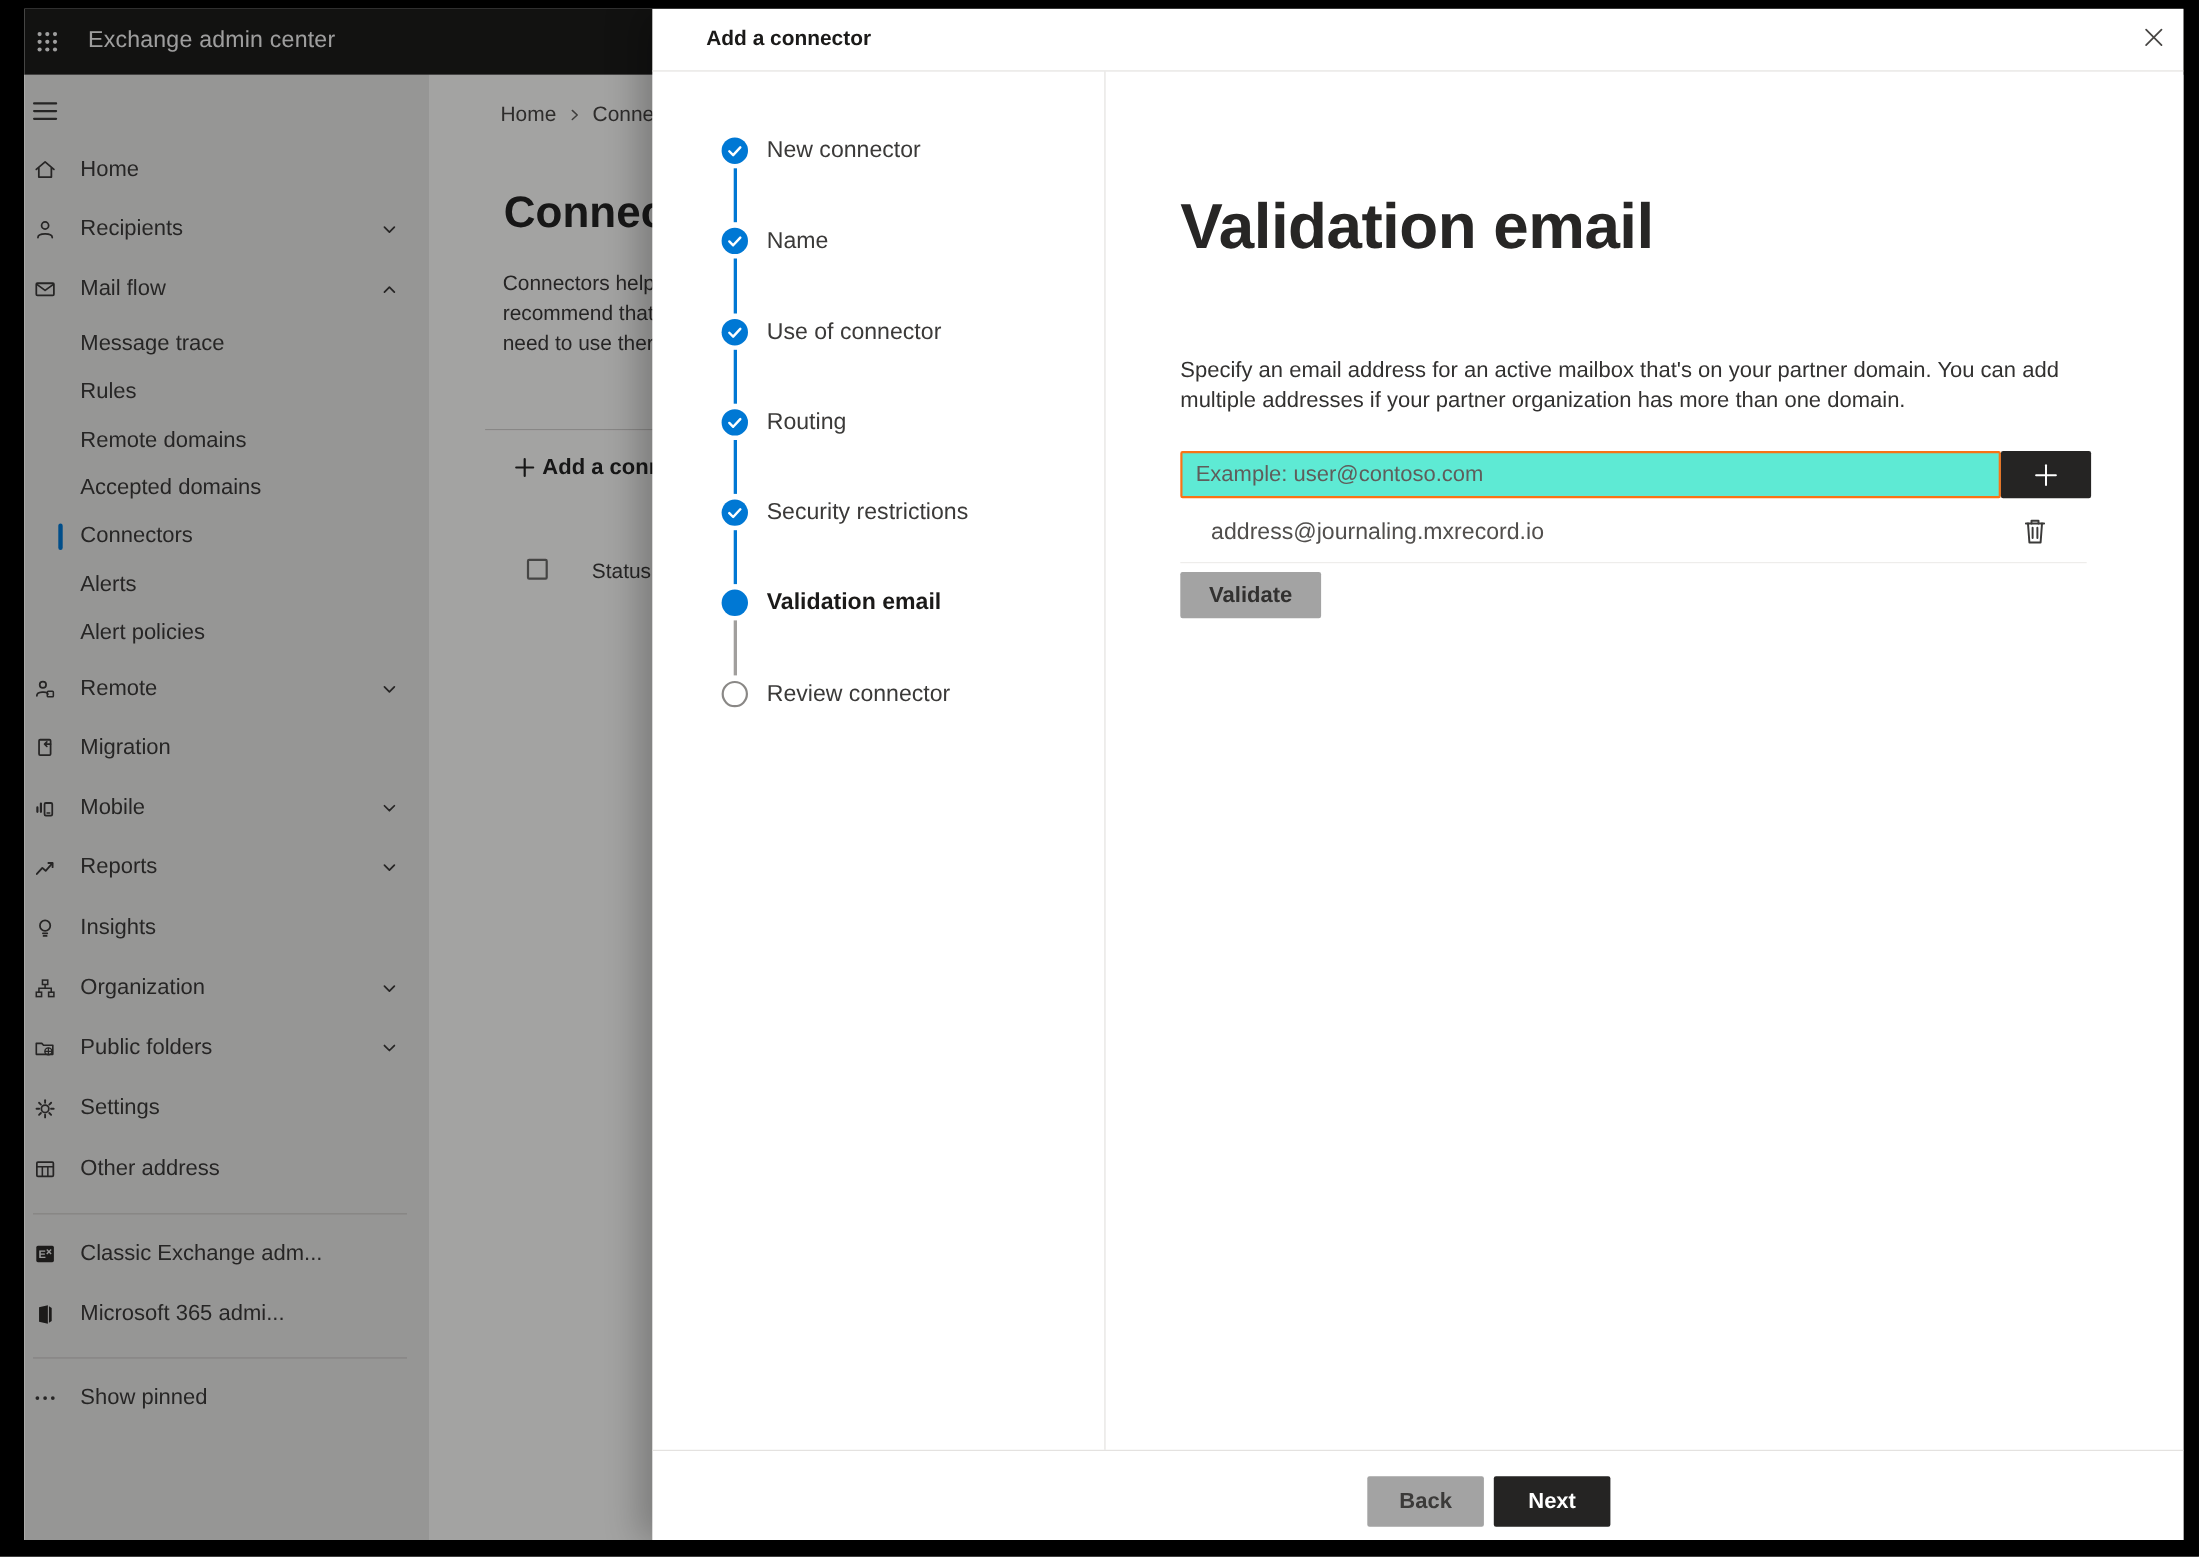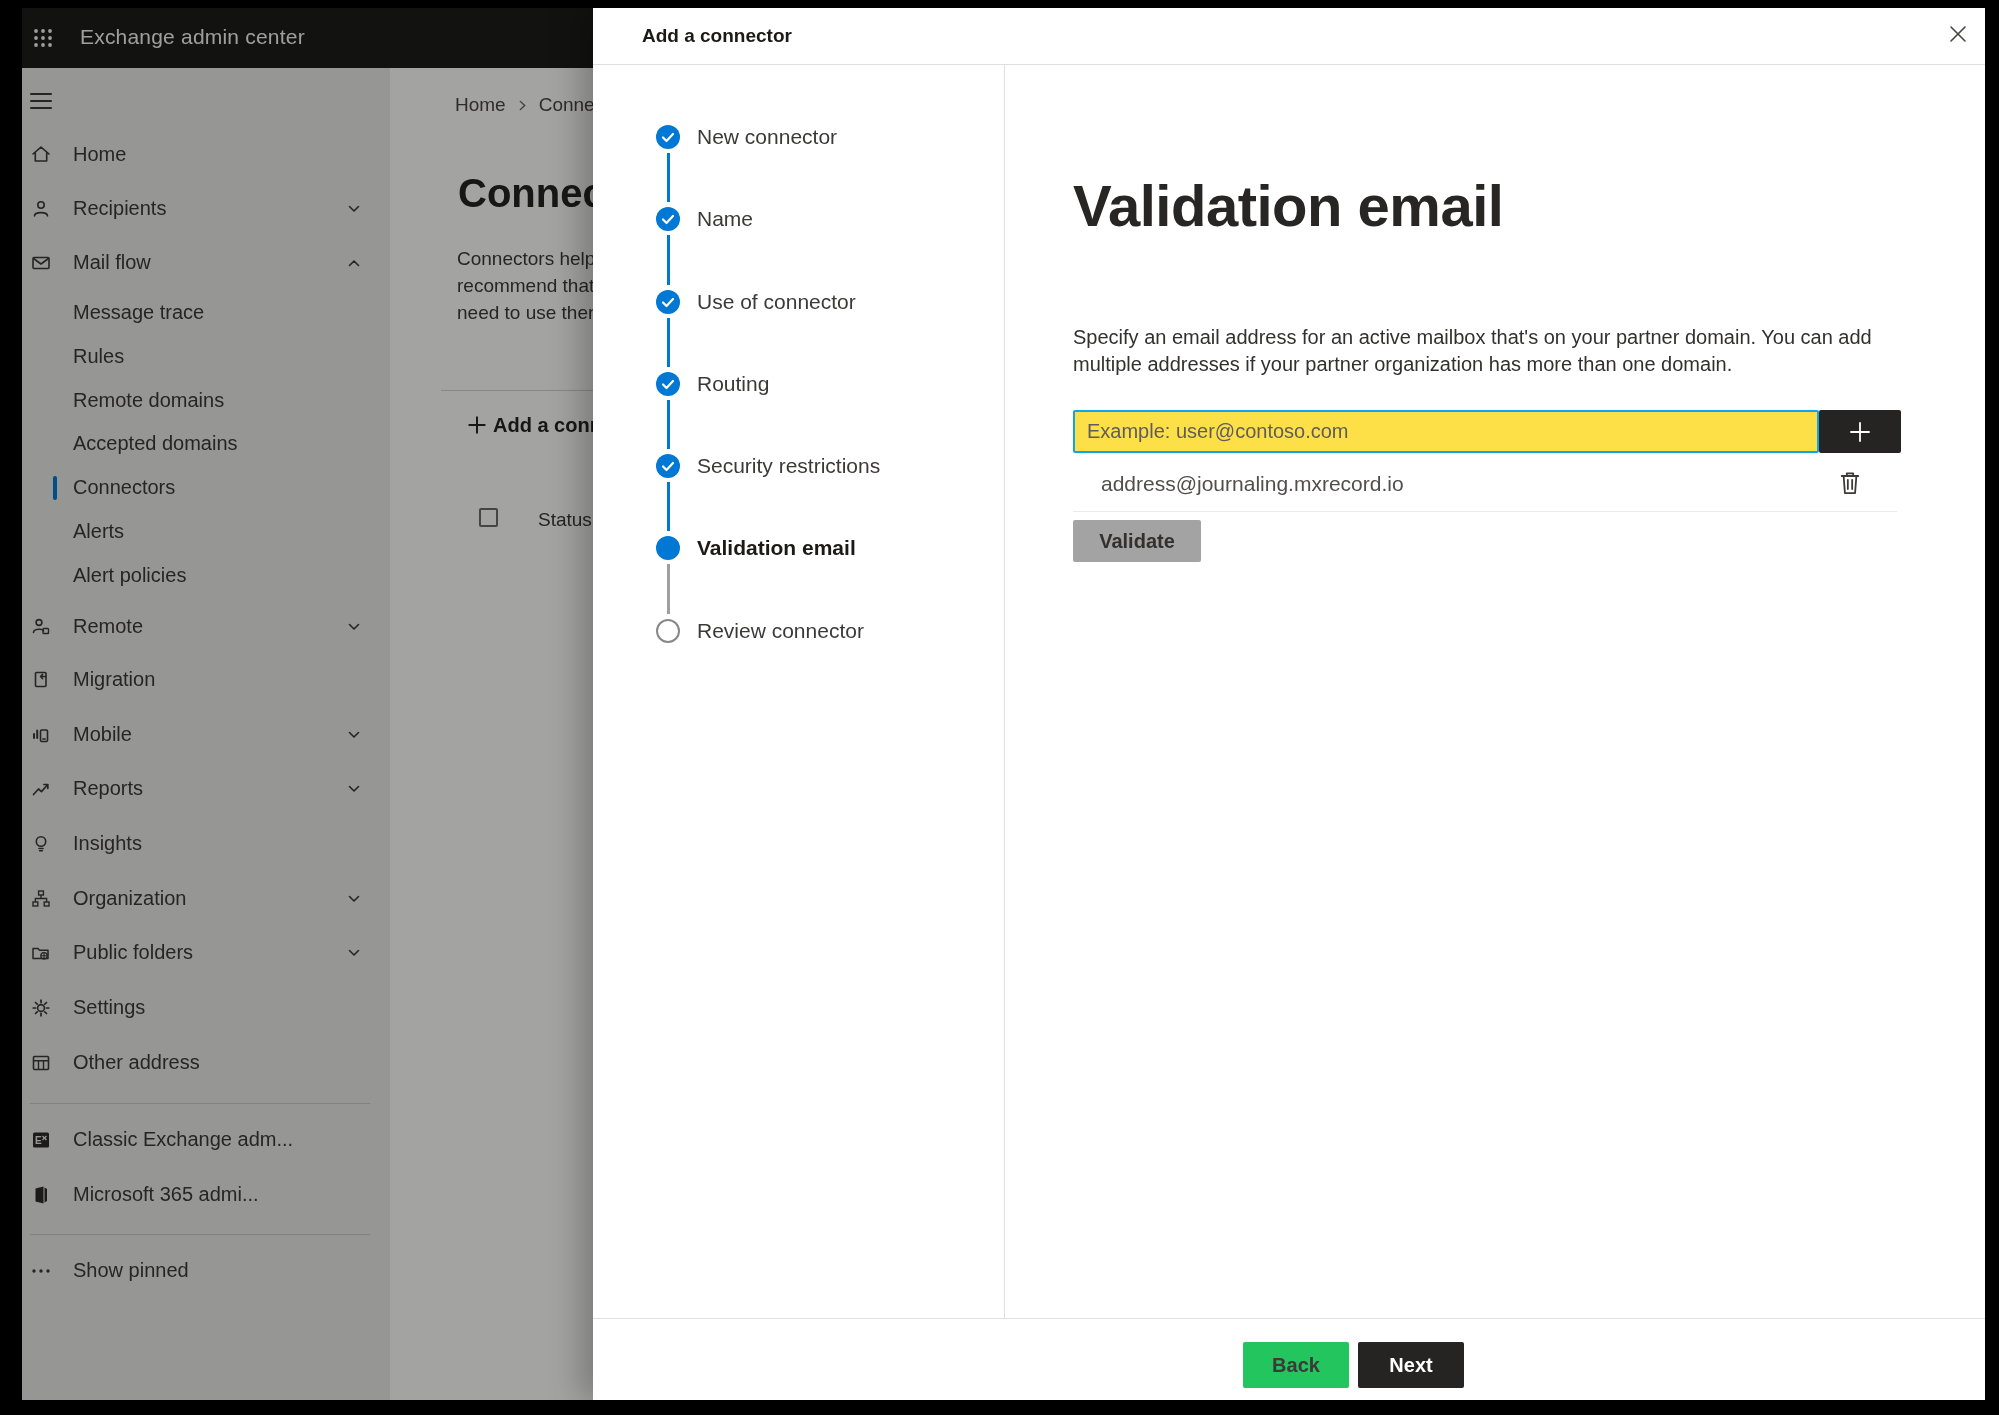--- a/index.html
+++ b/index.html
@@ -41,35 +41,35 @@
   .step-row { left:63px; height:26px; cursor:pointer; }
   .step-circle { position:absolute; left:0; top:0; width:24px; height:24px; border-radius:50%; }
   .step-circle.done, .step-circle.current { background:#0078d4; }
   .step-circle.upcoming { background:#fff; border:2px solid #8a8886; }
   .step-lbl { position:absolute; left:41px; top:0; font-size:21px; color:#3b3a39; white-space:nowrap; line-height:24px; }
   .step-lbl.current { font-weight:700; color:#1b1a19; }
   .step-line { position:absolute; left:74px; width:3px; }
   
   #val-heading { left:480px; top:164px; font-size:58px; font-weight:700; color:#272625; letter-spacing:-.5px; }
   .desc-line { left:480px; font-size:20px; color:#323130; white-space:nowrap; }
-  #email-input { left:480px; top:402px; width:746px; height:43px; border:2px solid #0ea5e9; border-radius:2px; background:#fde047;
+  #email-input { left:480px; top:402px; width:746px; height:43px; border:2px solid #f97316; border-radius:2px; background:#5eead4;
                  font-family:"Liberation Sans",sans-serif; font-size:20px; color:#323130; padding:0 12px; outline:none; }
   #email-input::placeholder { color:#5f5d5b; opacity:1; }
   #plus-btn { left:1226px; top:402px; width:82px; height:43px; background:#252423; border:none; border-radius:2px; cursor:pointer; }
   .addr-row { left:480px; top:459px; width:824px; height:34px; }
   .addr-txt { position:absolute; left:28px; top:5px; font-size:21px; color:#514f4d; }
   .trash-btn { position:absolute; left:764px; top:2px; width:28px; height:28px; cursor:pointer; }
   #addr-divider { left:480px; top:503px; width:824px; height:1px; background:#edebe9; }
   #validate-btn { left:480px; top:512px; width:128px; height:42px; background:#a3a3a3; border:none; border-radius:2px;
                   font-family:"Liberation Sans",sans-serif; font-size:20px; font-weight:600; color:#323130; cursor:pointer; }
   
   #footer-div { left:0; top:1310px; width:1392px; height:1px; background:#e1dfdd; }
   .foot-btn { top:1334px; width:106px; height:46px; border:none; border-radius:2px; font-family:"Liberation Sans",sans-serif;
               font-size:20px; font-weight:600; cursor:pointer; }
-  #back-btn { left:650px; background:#22c55e; color:#3b3a39; }
+  #back-btn { left:650px; background:#a3a3a3; color:#3b3a39; }
   #next-btn { left:765px; background:#252423; color:#fff; }
 </style>
 </head>
 <body>
 
 <div id="app-window" class="abs">
 
   <div id="topbar" class="abs">
     <span class="abs" style="left:10px; top:19px; width:22px; height:22px;">
       <svg width="22" height="22" viewBox="0 0 22 22">

